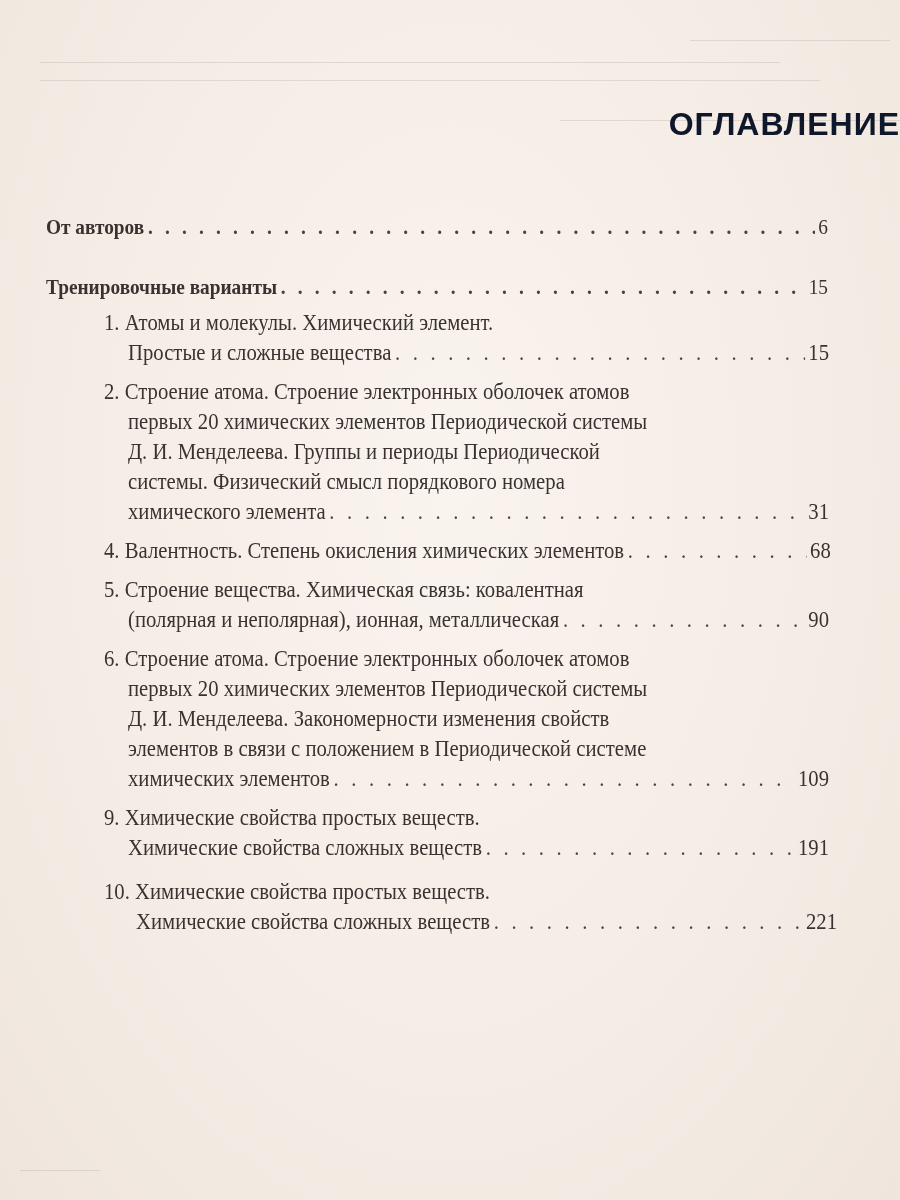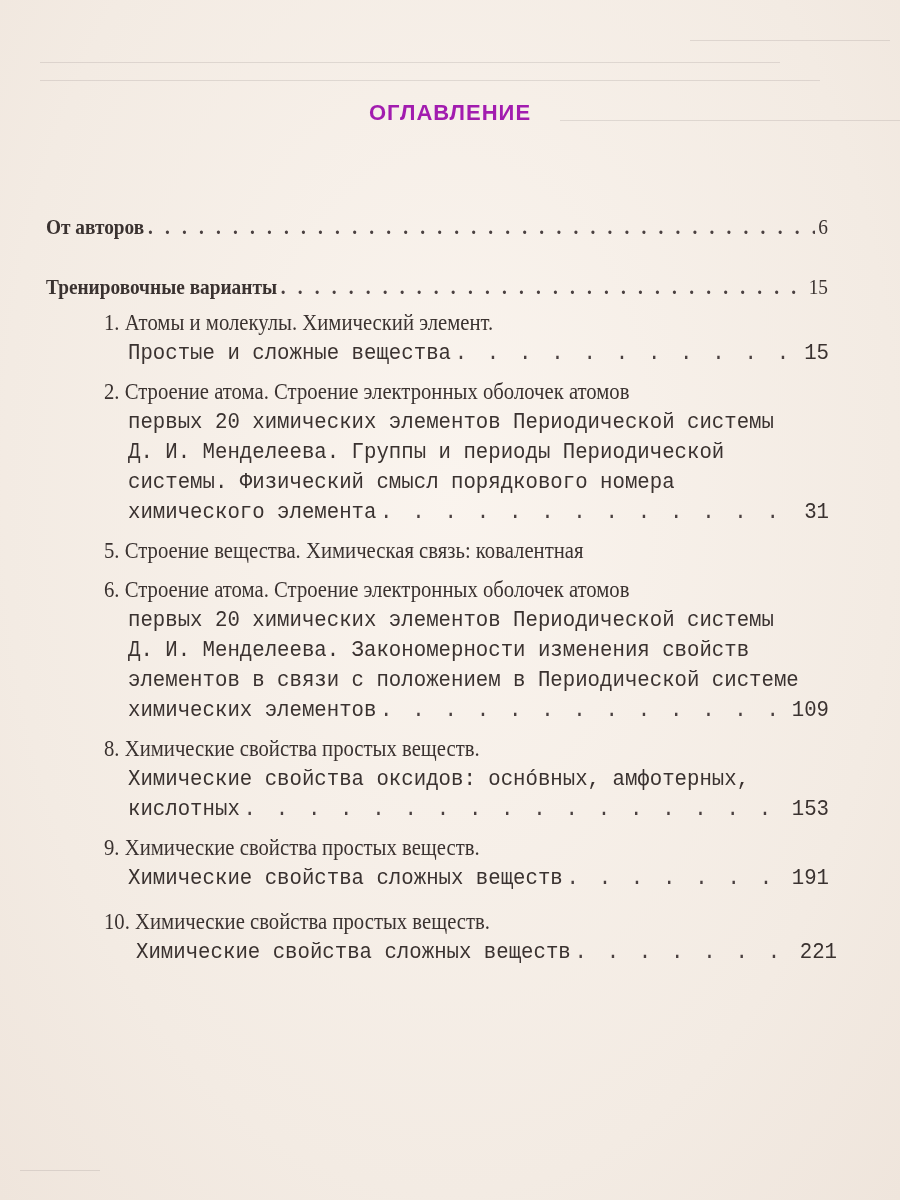--- a/index.html
+++ b/index.html
@@ -10,44 +10,44 @@
     color: #3a3230;
     font-family: "Liberation Serif", serif;
     position: relative; overflow: hidden;
   }
   .ghost {
     position: absolute; left: 0; top: 0; width: 900px; height: 1200px;
     pointer-events: none;
   }
   .ghost .gline { position: absolute; height: 1px; background: rgba(120,110,110,0.18); }
   .title {
-    position: absolute; top: 85px; left: 0; width: 900px; text-align: center;
-    font-family: "Liberation Sans", sans-serif; font-weight: bold; font-size: 22px;
-    letter-spacing: 1px; color: #a21caf;
+    position: absolute; top: 85px; left: 0; width: 900px; text-align: right;
+    font-family: "Liberation Sans", sans-serif; font-weight: bold; font-size: 32px;
+    letter-spacing: 1px; color: #0f172a;
   }
   .toc { position: absolute; left: 46px; top: 212px; width: 782px; }
   .row {
     display: flex; align-items: flex-end; font-size: 22.5px; line-height: 30px;
     transform: scaleX(0.92); transform-origin: left;
     width: 850px;
   }
   .row.section { font-weight: bold; font-size: 21px; }
   .row .txt { white-space: nowrap; }
   .row .dots {
     flex: 1; overflow: hidden; white-space: nowrap; margin: 0 4px;
     letter-spacing: 4px; color: #4a4040;
   }
   .row .dots::before {
     content: ". . . . . . . . . . . . . . . . . . . . . . . . . . . . . . . . . . . . . . . . . . . . . . . . . . . . . . . . . . . . . . . . . . . . . . . . . . . .";
   }
   .row .pg { white-space: nowrap; font-weight: normal; }
   .entry { margin-bottom: 9px; }
   .entry .line { font-size: 22.5px; line-height: 30px; white-space: nowrap; transform: scaleX(0.92); transform-origin: left; }
   .sub { padding-left: 58px; }
-  .sub .cont { padding-left: 24px; font-family: Liberation Mono, monospace; }
+  .sub .cont { padding-left: 24px; }
   .sub.two .cont { padding-left: 32px; }
   .sub .row { width: 790px; }
   .sub .cont .row { width: 762px; }
 </style>
 </head>
 <body>
 
 <div class="ghost">
   <div class="gline" style="left:40px;top:62px;width:740px;"></div>
   <div class="gline" style="left:40px;top:80px;width:780px;"></div>
@@ -91,51 +91,54 @@
       <div class="line">системы. Физический смысл порядкового номера</div>
       <div class="row">
         <span class="txt">химического элемента</span>
         <span class="dots"></span>
         <span class="pg">31</span>
       </div>
     </div>
   </div>
 
 
+  <div class="entry sub">
+    <div class="row">
+      <span class="txt">4. Валентность. Степень окисления химических элементов</span>
+      <span class="dots"></span>
+      <span class="pg">68</span>
+    </div>
+  </div>
 
   <div class="entry sub">
     <div class="line">5. Строение вещества. Химическая связь: ковалентная</div>
+    <div class="cont">
+      <div class="row">
+        <span class="txt">(полярная и неполярная), ионная, металлическая</span>
+        <span class="dots"></span>
+        <span class="pg">90</span>
+      </div>
+    </div>
   </div>
 
   <div class="entry sub">
     <div class="line">6. Строение атома. Строение электронных оболочек атомов</div>
     <div class="cont">
       <div class="line">первых 20 химических элементов Периодической системы</div>
       <div class="line">Д. И. Менделеева. Закономерности изменения свойств</div>
       <div class="line">элементов в связи с положением в Периодической системе</div>
       <div class="row">
         <span class="txt">химических элементов</span>
         <span class="dots"></span>
         <span class="pg">109</span>
       </div>
     </div>
   </div>
 
 
-  <div class="entry sub">
-    <div class="line">8. Химические свойства простых веществ.</div>
-    <div class="cont">
-      <div class="line">Химические свойства оксидов: оснóвных, амфотерных,</div>
-      <div class="row">
-        <span class="txt">кислотных</span>
-        <span class="dots"></span>
-        <span class="pg">153</span>
-      </div>
-    </div>
-  </div>
 
   <div class="entry sub">
     <div class="line">9. Химические свойства простых веществ.</div>
     <div class="cont">
       <div class="row">
         <span class="txt">Химические свойства сложных веществ</span>
         <span class="dots"></span>
         <span class="pg">191</span>
       </div>
     </div>

